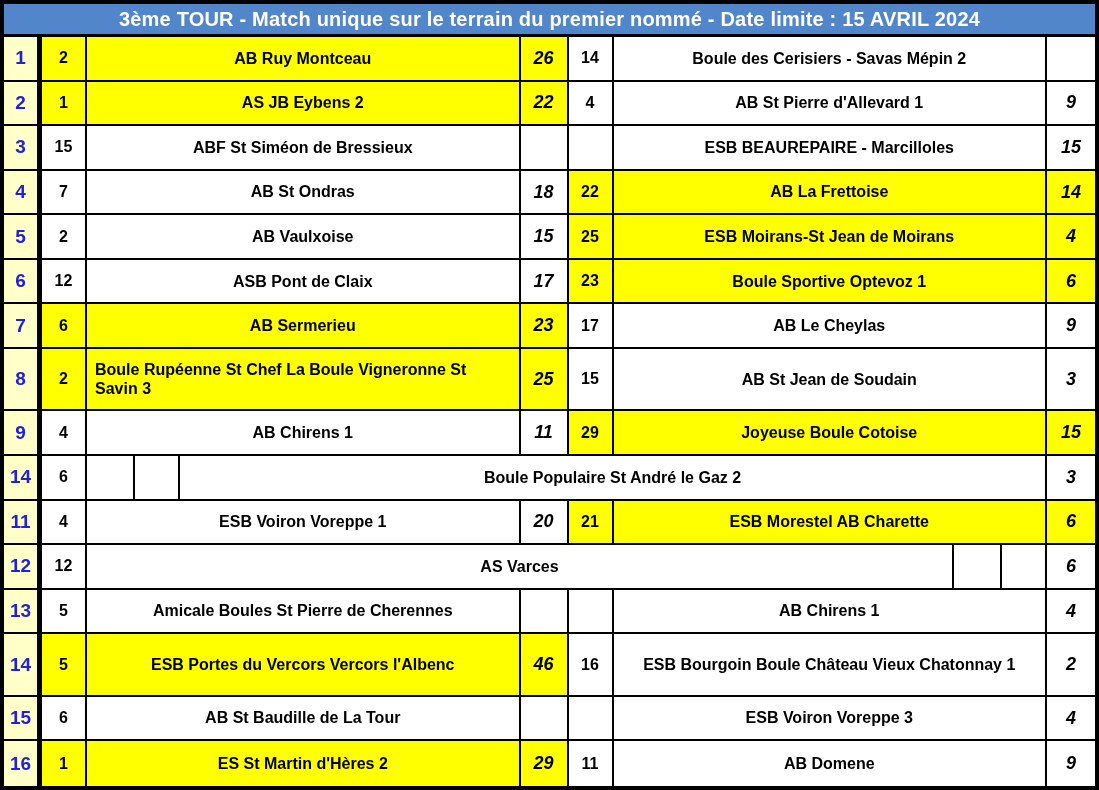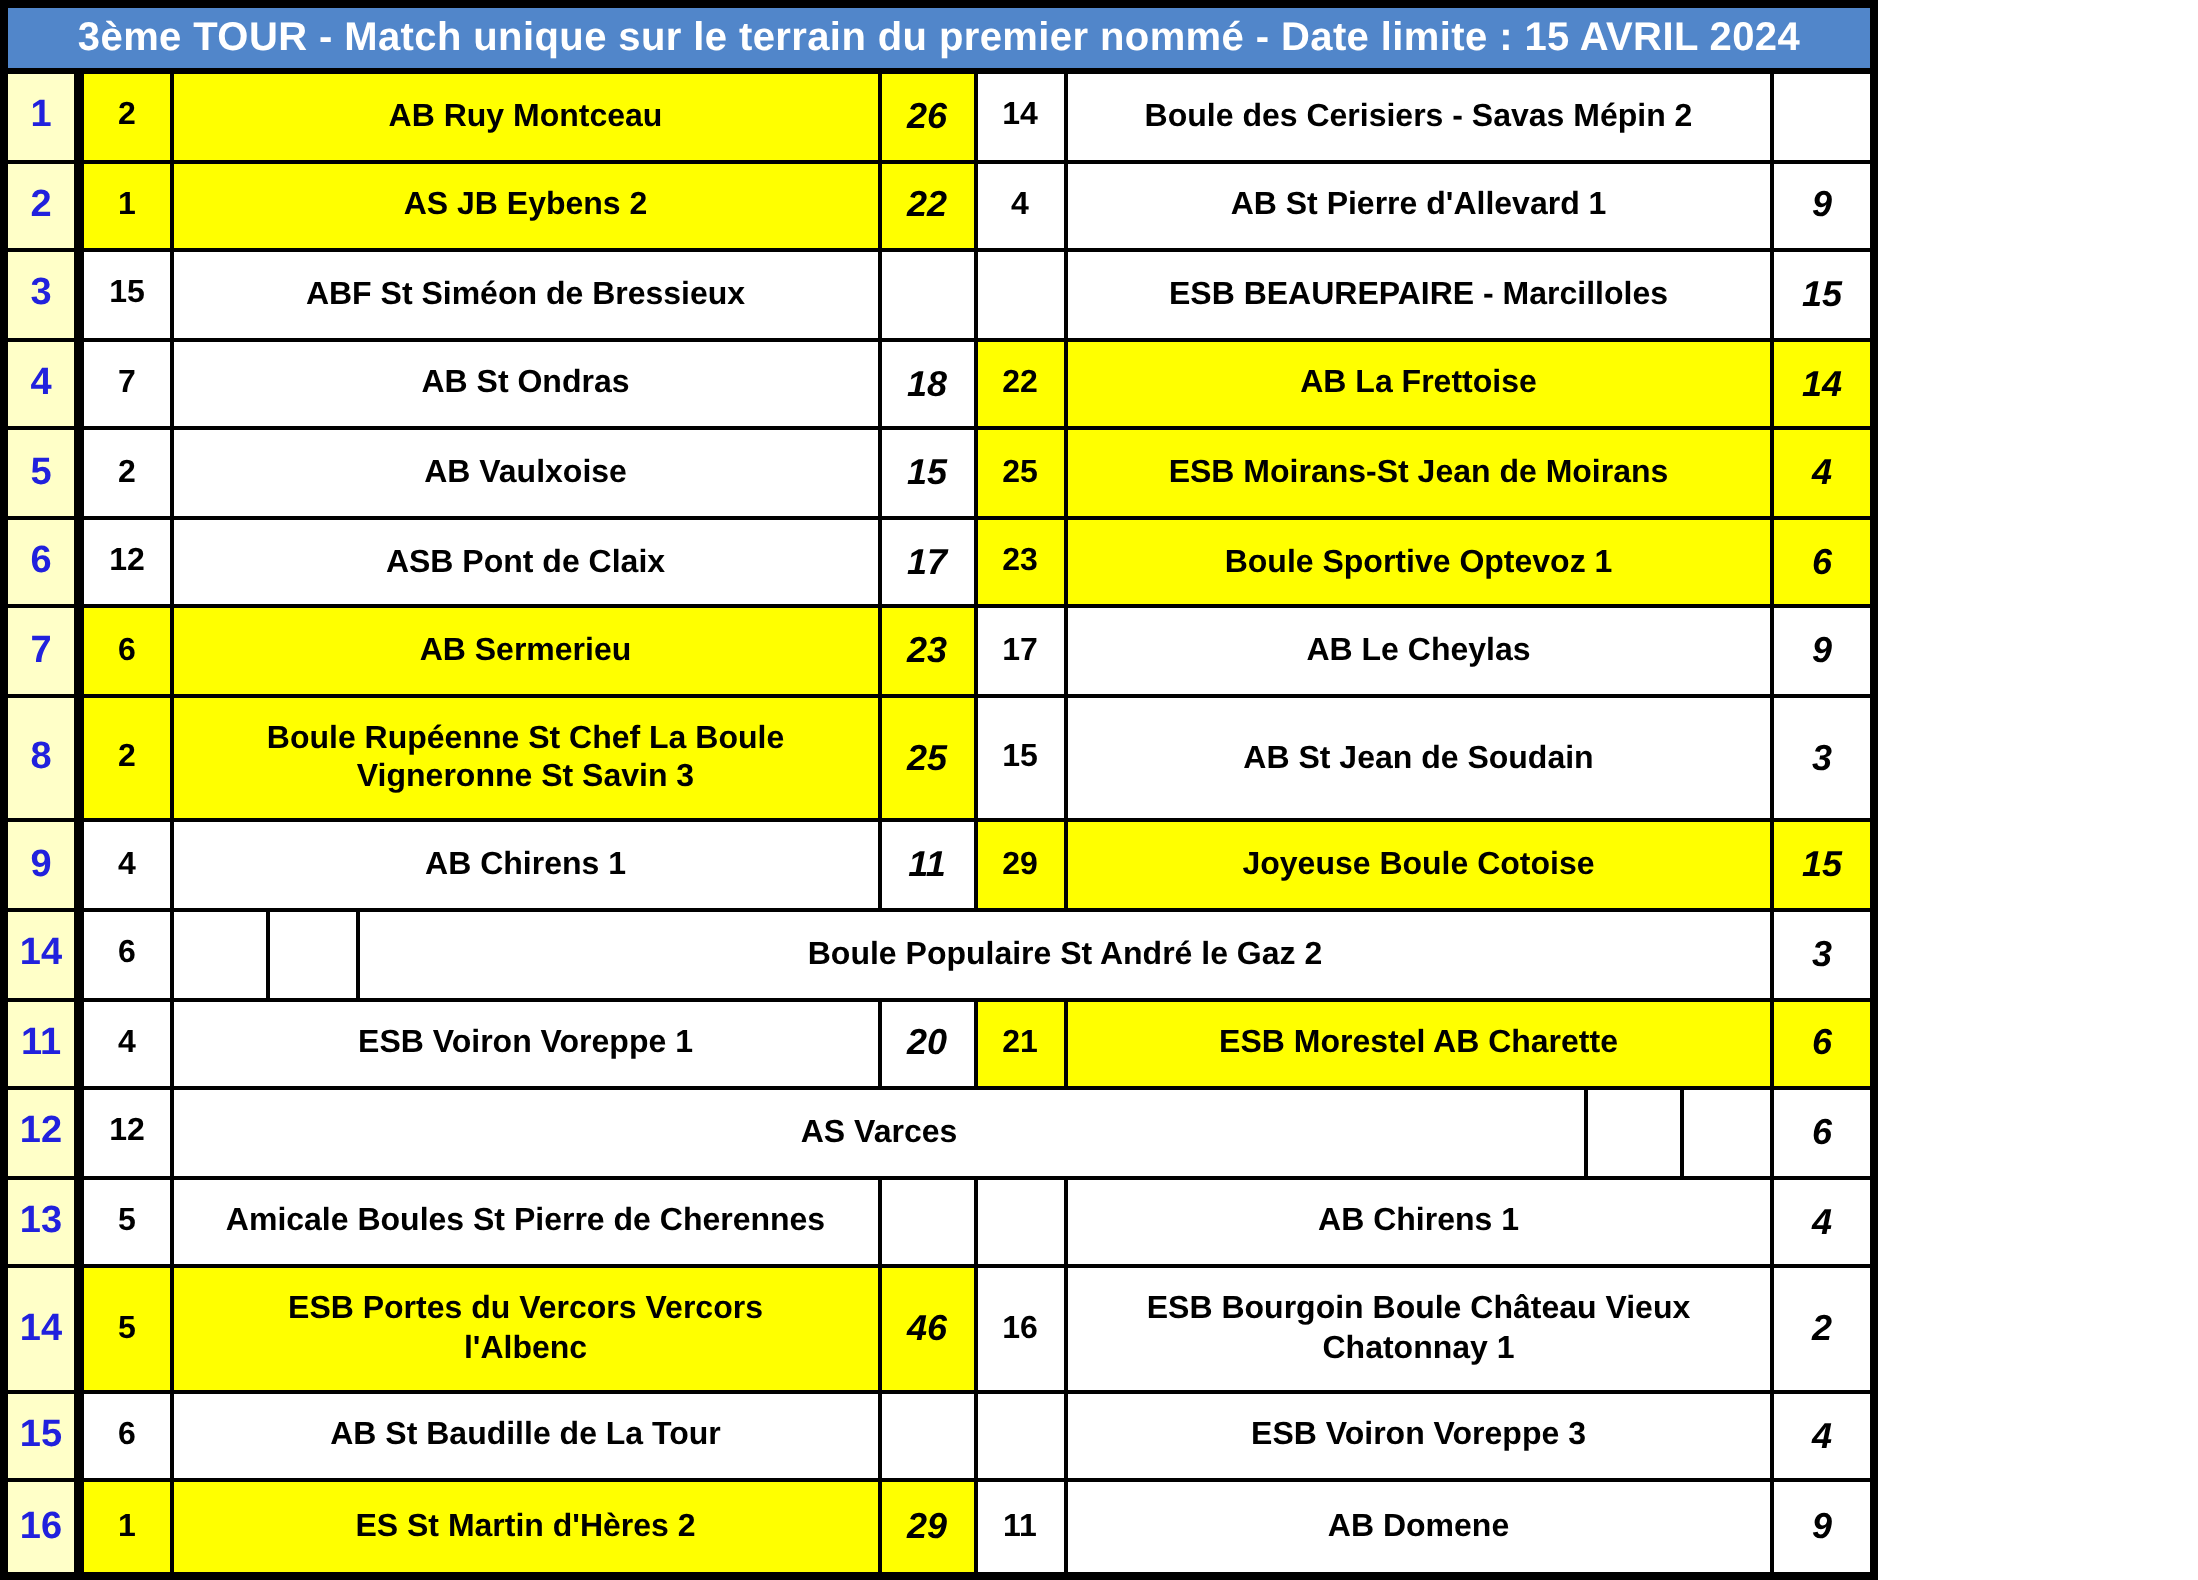--- a/index.html
+++ b/index.html
@@ -1,20 +1,20 @@
 <!DOCTYPE html>
 <html style="--header-bg: #5186ca; --header-text: #ffffff; --rownum-bg: #ffffc8; --rownum-text: #2121dd; --highlight: #ffff00;"><head>
 <meta charset="utf-8">
 <style>
   * { margin:0; padding:0; box-sizing:border-box; }
   html, body { width:1099px; height:790px; overflow:hidden; background:#fff; }
   body { font-family:"Liberation Sans", sans-serif; }
 
   .sheet {
-    width:939px; height:790px;
+    width:1099px; height:790px;
     border:4px solid #000;
     display:flex; flex-direction:column;
     background:#fff;
   }
 
   .title-bar {
     flex:0 0 33px;
     background:var(--header-bg, #5186ca);
     color:var(--header-text, #ffffff);
     font-weight:bold; font-size:20px; letter-spacing:0.2px;
@@ -40,21 +40,21 @@
   .cell:last-child { border-right:none; }
 
   .num {
     flex:0 0 38px;
     background:var(--rownum-bg, #ffffc8);
     color:var(--rownum-text, #2121dd);
     font-size:19px;
     border-right:5px solid #000;
   }
   .seed  { flex:0 0 45px; font-size:16px; }
-  .team  { flex:1 1 0; font-size:16px; text-align:center; padding:1px 25px; line-height:1.2; }
+  .team  { flex:1 1 0; font-size:16px; text-align:left; padding:1px 8px; line-height:1.2; }
   .score { flex:0 0 48px; font-size:18px;font-style:italic; }
 
   .win { background:var(--highlight, #ffff00); }
 </style>
 </head>
 <body>
 
 <div class="sheet">
   <div class="title-bar">3ème TOUR  -  Match unique sur le terrain du premier nommé  -  Date limite : 15 AVRIL 2024</div>
   <div class="rows" id="rows">

